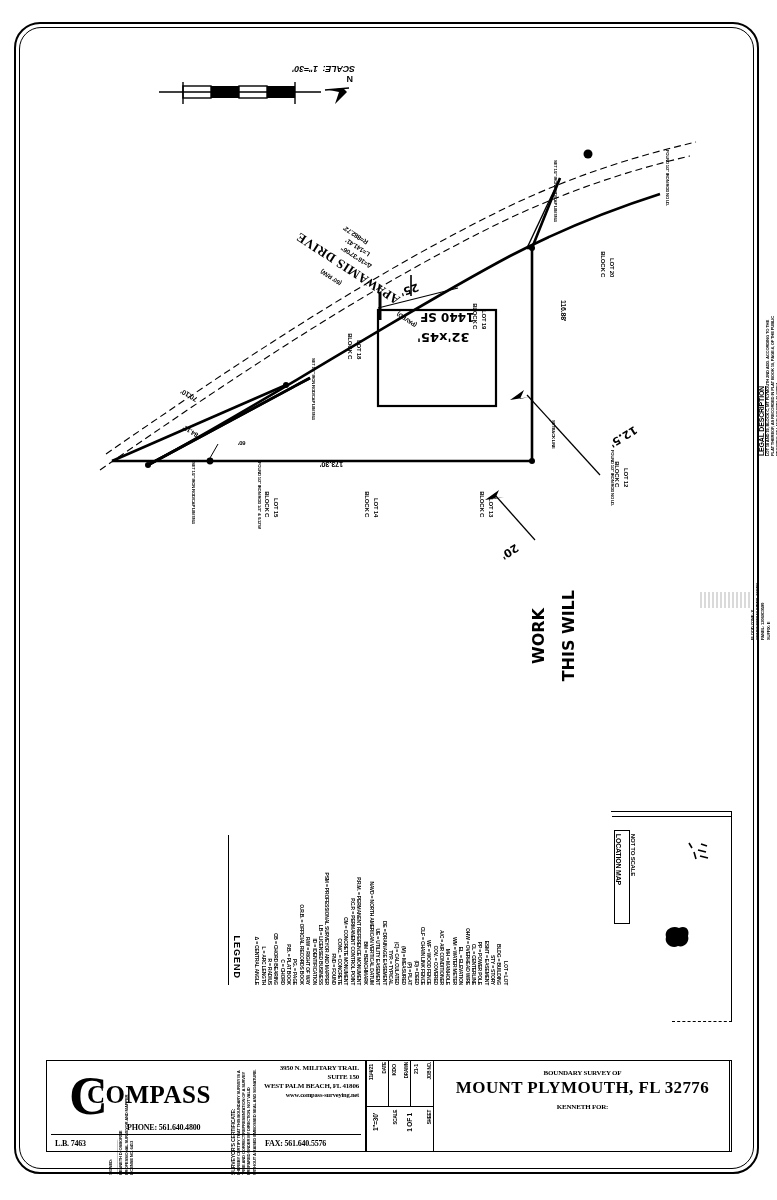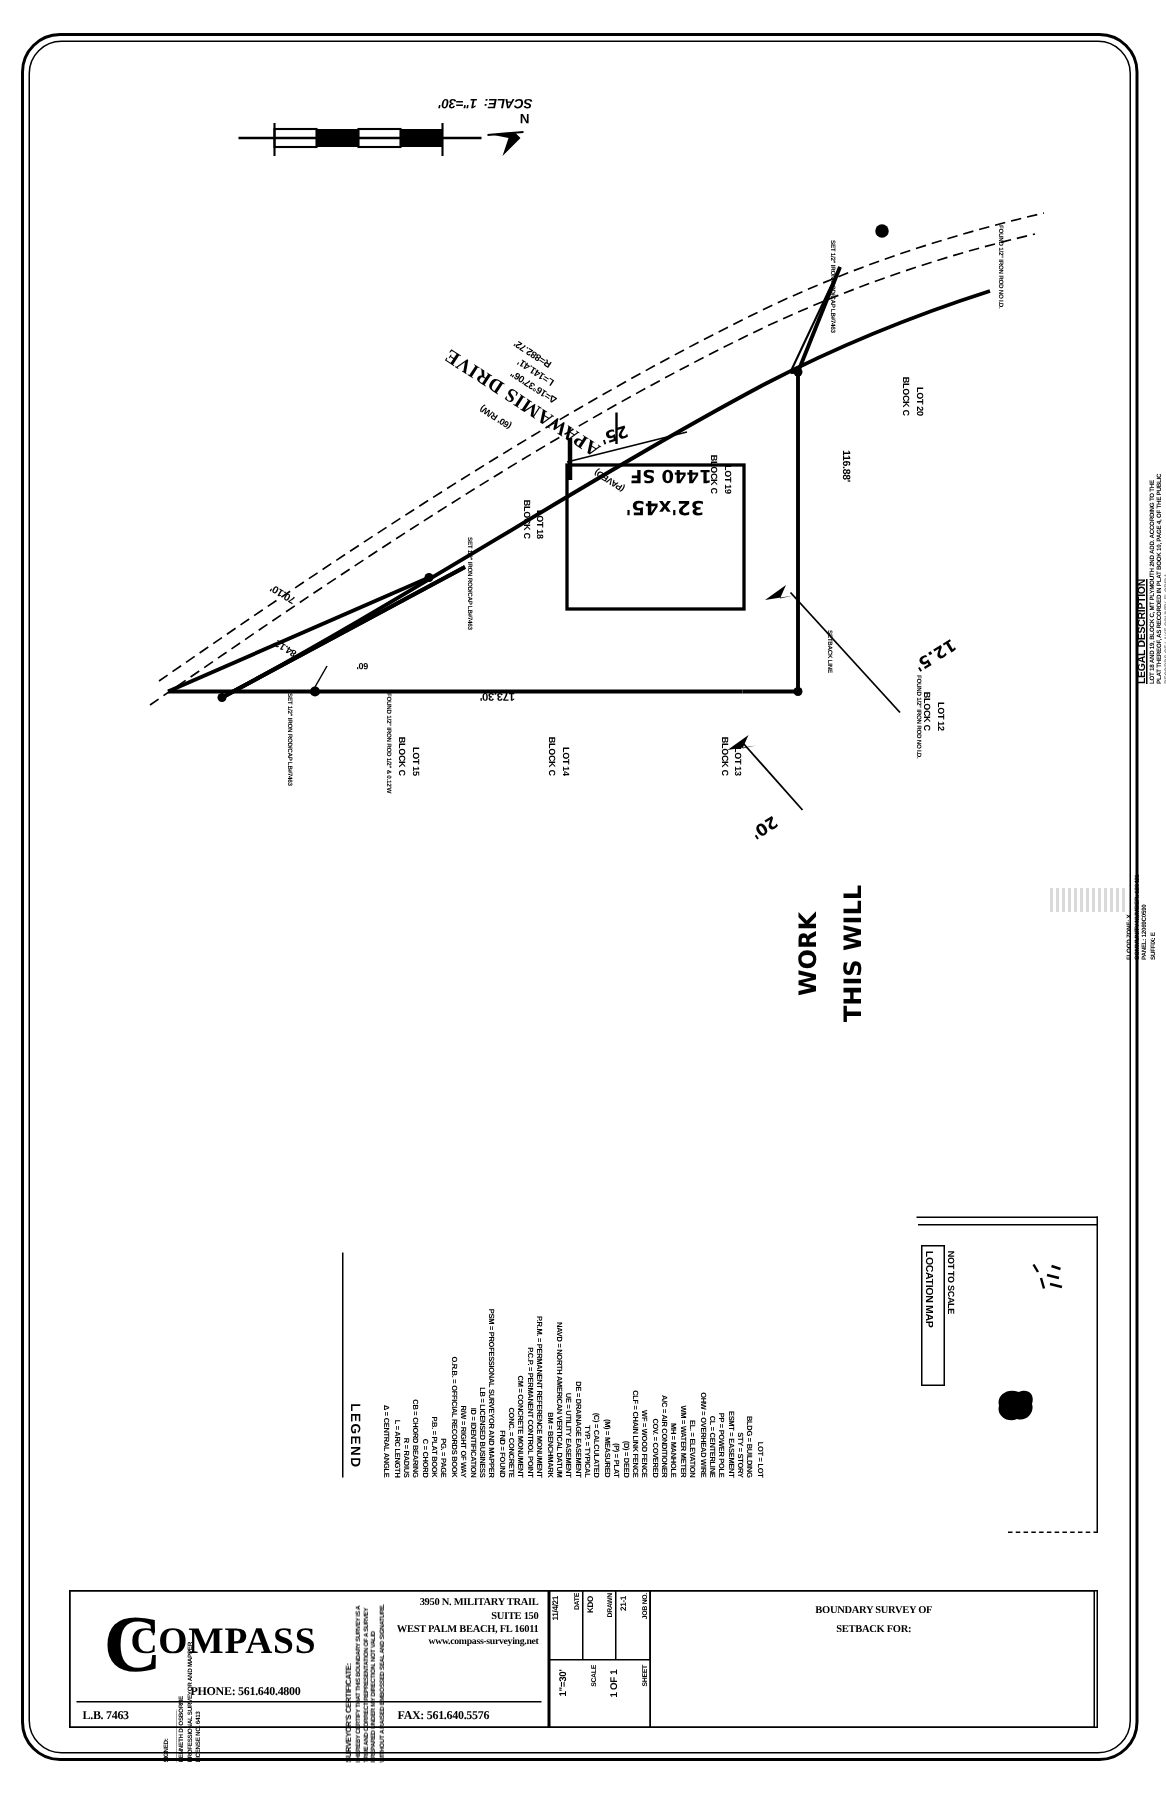--- a/index.html
+++ b/index.html
@@ -349,21 +349,21 @@
 
   <div class="abs cellbox" style="left:46px;top:1060px;width:684px;height:92px;border-width:1.6px;">
 
     <div class="abs cellbox" style="left:-1px;top:-1px;width:320px;height:92px;border-width:1.6px;">
 
       <div class="serif" style="position:absolute;left:22px;top:8px;font-size:54px;font-weight:bold;line-height:54px;">C</div>
       <div class="serif" style="position:absolute;left:40px;top:20px;font-size:25px;font-weight:bold;letter-spacing:0.5px;">COMPASS</div>
 
       <div class="txt serif" style="position:absolute;right:6px;top:3px;font-size:7px;">3950 N. MILITARY TRAIL</div>
       <div class="txt serif" style="position:absolute;right:6px;top:12px;font-size:7px;">SUITE 150</div>
-      <div class="txt serif" style="position:absolute;right:6px;top:21px;font-size:7px;">WEST PALM BEACH, FL 16011</div>
+      <div class="txt serif" style="position:absolute;right:6px;top:21px;font-size:7px;">WEST PALM BEACH, FL 41806</div>
       <div class="txt serif" style="position:absolute;right:6px;top:30px;font-size:6.5px;">www.compass-surveying.net</div>
 
       <div style="position:absolute;left:4px;bottom:16px;width:310px;border-top:1.2px solid #000;"></div>
       <div class="txt serif" style="position:absolute;left:8px;bottom:3px;font-size:8px;">L.B. 7463</div>
       <div class="txt serif" style="position:absolute;left:80px;bottom:19px;font-size:8px;">PHONE: 561.640.4800</div>
       <div class="txt serif" style="position:absolute;left:218px;bottom:3px;font-size:8px;">FAX: 561.640.5576</div>
     </div>
 
     <div class="abs" style="left:319px;top:-1px;width:68px;height:92px;">
       <div class="cellbox" style="position:absolute;left:0;top:0;width:68px;height:92px;border-width:1.6px;"></div>
@@ -391,19 +391,20 @@
             <div style="position: absolute; left: 34px; top: 0px; width: 34px; height: 45px;">
               <div class="txt" style="font-size: 4.6px; writing-mode: vertical-rl; transform: rotate(180deg); position: absolute; right: 2px; top: 3px;">SHEET</div>
               <div class="txt" style="font-size: 6.5px; writing-mode: vertical-rl; transform: rotate(180deg); position: absolute; left: 6px; top: 6px;">1 OF 1</div>
             </div>
           </div>
         </div>
     </div>
 
     <div class="abs cellbox" style="left:386px;top:-1px;width:299px;height:92px;border-width:1.6px;text-align:center;">
       <div class="txt serif" style="margin-top:8px;font-size:7px;">BOUNDARY SURVEY OF</div>
-      <div class="txt serif" style="font-size:7px;margin-top:5px;">SETBACK FOR:</div>
+      <div class="serif" style="font-size:17px;font-weight:bold;letter-spacing:0.4px;margin-top:1px;">MOUNT PLYMOUTH, FL 32776</div>
+      <div class="txt serif" style="font-size:7px;margin-top:5px;">KENNETH FOR:</div>
     </div>
   </div>
 
   <div class="abs" style="left:700px;top:592px;width:52px;height:16px;background:repeating-linear-gradient(90deg,#bbb 0 2px,#fff 2px 4px);opacity:.55;"></div>
 
 </div>
 
 </body></html>

